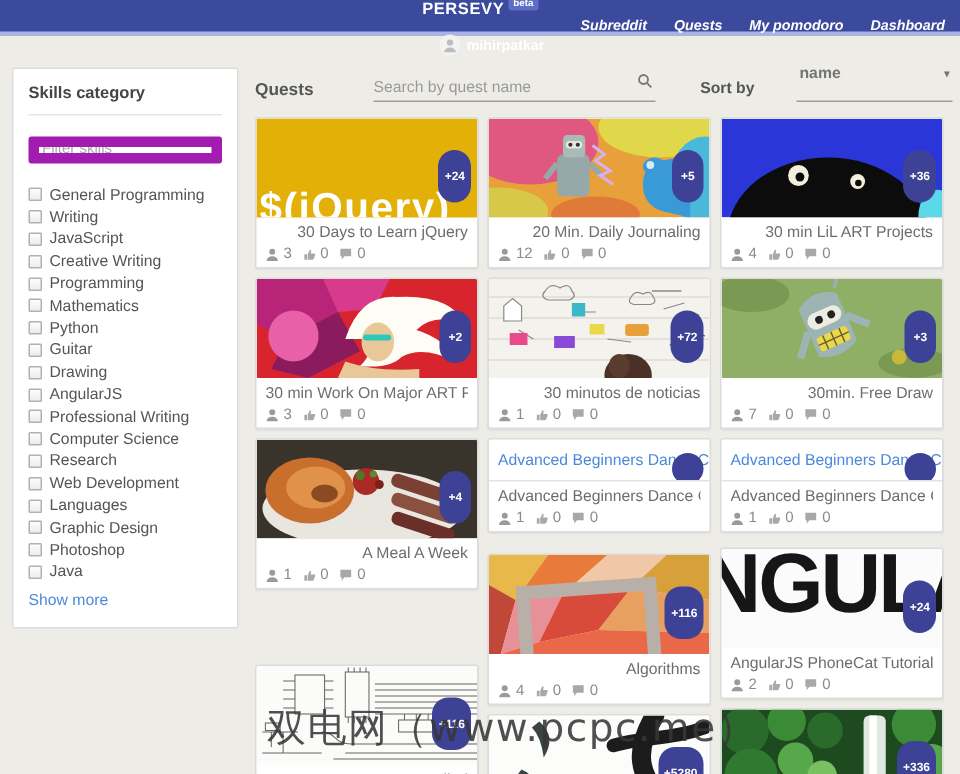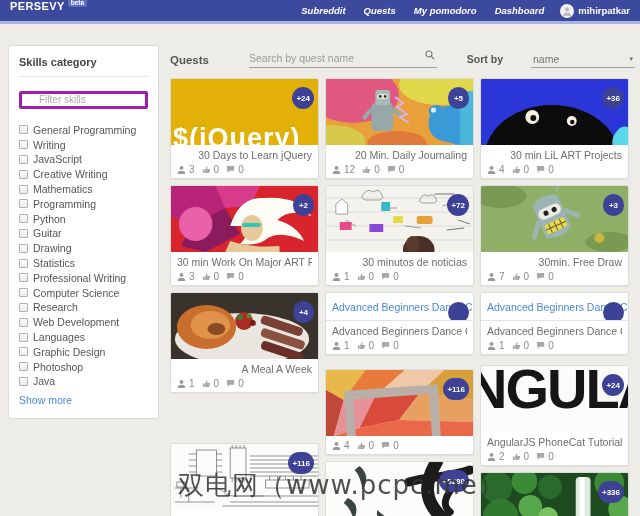--- a/index.html
+++ b/index.html
@@ -5,22 +5,22 @@
   * { margin:0; padding:0; box-sizing:border-box; }
   html,body { width:640px; height:516px; overflow:hidden; }
   body {
     font-family:"Liberation Sans", sans-serif;
     background:#edece7;
     position:relative;
     color:#555;
   }
   
   .nav {
-    height:24px; background:#3c4a9e; display:flex; 
-    padding:0 10px; border-bottom:3px solid #aab4e2;
+    height:24px; background:#3c4a9e; display:flex; align-items:center;
+    padding:0 10px; border-bottom:3px solid #aab4e2;flex-direction:column;
   }
   .brand { display:flex; align-items:flex-start; cursor:pointer; }
   .brand-name { color:#fff; font-weight:bold; font-size:11px; letter-spacing:.4px; }
   .beta-badge {
     background:#5d6dc3; color:#fff; font-size:6.5px; font-weight:bold;
     border-radius:2px; padding:1px 3px; margin-left:3px; position:relative; top:-2px;
   }
   .nav-items { display:flex; list-style:none; margin-left:auto; align-items:center; gap:18px; }
   .nav-item { color:#fff; font-size:9.5px; font-weight:bold; cursor:pointer; white-space:nowrap;font-style:italic; }
   .nav-user { display:flex; align-items:center; gap:4px; margin-left:16px; cursor:pointer; }
@@ -34,22 +34,22 @@
   .sidebar {
     position:absolute; left:8px; top:45px; width:151px;
     background:#ffffff; border:1px solid #dcdcdc; border-radius:2px;
     padding:10px 10px 12px 10px;
   }
   .sidebar-title {
     font-size:11px; font-weight:bold; color:#444;
     padding-bottom:8px; border-bottom:1px solid #e6e6e6; margin-bottom:12px;
   }
   .filter-input {
-    width:100%; height:18px; border:3px solid #a21caf; border-radius:2px;
-    font-size:10px; padding:2px 17px; color:#555; margin-bottom:14px;
+    width:100%; height:18px; border:7px solid #a21caf; border-radius:2px;
+    font-size:10px; padding:2px 2px; color:#555; margin-bottom:14px;
     font-family:"Liberation Sans", sans-serif;
   }
   .filter-input::placeholder { color:#aaa; }
   .skill-item { display:flex; align-items:center; height:14.8px; cursor:pointer; }
   .checkbox {
     width:9px; height:9px; border:1px solid #b0b0b0; border-radius:1px;
     background:linear-gradient(#fdfdfd,#ececec); margin-right:5px; flex:none;
   }
   .skill-label { font-size:10.5px; color:#555; white-space:nowrap; }
   .show-more { font-size:10.5px; color:#4a89dc; margin-top:5px; cursor:pointer; }
@@ -63,35 +63,35 @@
     width:100%; border:none; border-bottom:1px solid #9e9e9e; background:transparent;
     font-size:10.5px; padding:2px 18px 3px 0; color:#555; outline:none;
     font-family:"Liberation Sans", sans-serif;
   }
   .search-input::placeholder { color:#9a9a9a; }
   .search-icon { position:absolute; right:2px; bottom:4px; }
   .sort-wrap { margin-left:auto; display:flex; align-items:flex-end; gap:28px; }
   .sort-label { font-size:10.5px; font-weight:bold; color:#555; padding-bottom:3px; }
   .sort-select {
     width:104px; border-bottom:1px solid #9e9e9e; font-size:10.5px; color:#757575;
-    padding:2px 2px 2px 2px; display:flex; justify-content:space-between; cursor:pointer;
+    padding:2px 2px 12px 2px; display:flex; justify-content:space-between; cursor:pointer;font-weight:bold;
   }
   .sort-caret { font-size:7px; color:#757575; align-self:center; }
 
   
   .grid { display:flex; gap:6px; align-items:flex-start; }
   .col { display:flex; flex-direction:column; gap:6px; width:149px; }
   .card {
     background:#fff; border:1px solid #dcdcdc; border-radius:2px;
     box-shadow:0 1px 1px rgba(0,0,0,.05); cursor:pointer; overflow:hidden;
   }
   .thumb { height:66px; position:relative; overflow:hidden; }
   .thumb svg { display:block; width:100%; height:100%; }
   .badge {
-    position:absolute; top:8px; right:4px; min-width:21px; height:22px;
+    position:absolute; top:21px; right:4px; min-width:21px; height:35px;
     background:#3d4296; color:#fff; border-radius:11px; font-size:8px; font-weight:bold;
     display:flex; align-items:center; justify-content:center; padding:0 4px;margin-left:12px;
   }
   .card-body { padding:4px 6px 3px 6px; }
   .card-title { font-size:10.5px; color:#6d6d6d; margin-bottom:3px; white-space:nowrap; overflow:hidden;text-align:right; }
   .stats { display:flex; align-items:center; gap:2px; font-size:10px; color:#8a8a8a; }
   .stats svg { margin-right:1px; }
   .stats .num { margin-right:5px; }
 
   
@@ -167,41 +167,41 @@
     <div class="skill-item">
         <span class="checkbox"></span>
         <span class="skill-label">JavaScript</span>
       </div>
     <div class="skill-item">
         <span class="checkbox"></span>
         <span class="skill-label">Creative Writing</span>
       </div>
     <div class="skill-item">
         <span class="checkbox"></span>
+        <span class="skill-label">Programming</span>
+      </div>
+    <div class="skill-item">
+        <span class="checkbox"></span>
         <span class="skill-label">Mathematics</span>
       </div>
     <div class="skill-item">
         <span class="checkbox"></span>
-        <span class="skill-label">Programming</span>
-      </div>
-    <div class="skill-item">
-        <span class="checkbox"></span>
         <span class="skill-label">Python</span>
       </div>
     <div class="skill-item">
         <span class="checkbox"></span>
         <span class="skill-label">Guitar</span>
       </div>
     <div class="skill-item">
         <span class="checkbox"></span>
         <span class="skill-label">Drawing</span>
       </div>
     <div class="skill-item">
         <span class="checkbox"></span>
-        <span class="skill-label">Statistics</span>
+        <span class="skill-label">AngularJS</span>
       </div>
     <div class="skill-item">
         <span class="checkbox"></span>
         <span class="skill-label">Professional Writing</span>
       </div>
     <div class="skill-item">
         <span class="checkbox"></span>
         <span class="skill-label">Computer Science</span>
       </div>
     <div class="skill-item">
@@ -513,20 +513,21 @@
             <polygon points="50,26 96,22 74,50 34,58" fill="#d84a3a"></polygon>
             <polygon points="96,22 149,30 149,52 74,50" fill="#e8a060"></polygon>
             <polygon points="34,58 74,50 149,52 149,66 8,66" fill="#e86848"></polygon>
             <g transform="rotate(-4 70 40)">
               <rect x="24" y="22" width="86" height="60" fill="none" stroke="#b8b0a8" stroke-width="9"></rect>
             </g>
           </svg>
           <span class="badge">+116</span>
         </div>
         <div class="card-body">
+          <div class="card-title">Algorithms</div>
           <div class="stats">
             <svg width="9" height="9" viewBox="0 0 10 10">
                 <circle cx="5" cy="3.2" r="2.2" fill="#9a9a9a"></circle>
                 <path d="M.8 10 a4.2 3.6 0 0 1 8.4 0 Z" fill="#9a9a9a"></path>
               </svg>
               <span class="num">4</span>
             <svg width="9" height="9" viewBox="0 0 10 10">
                 <path d="M1 5h2v4H1zM3.5 9V5l1.6-3.4c.8 0 1.1.6.9 1.4L5.6 4.4h2.7c.6 0 .9.5.7 1l-1 3c-.1.4-.5.6-.9.6z" fill="#a8a8a8"></path>
               </svg>
               <span class="num">0</span>

